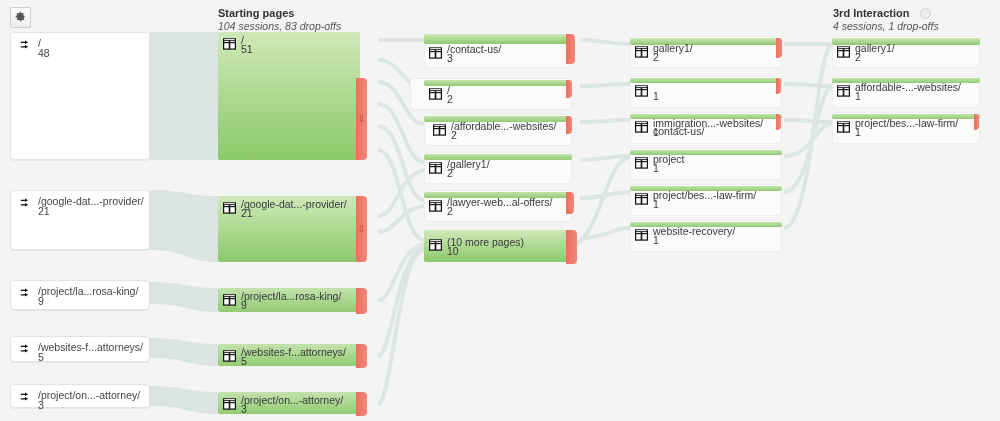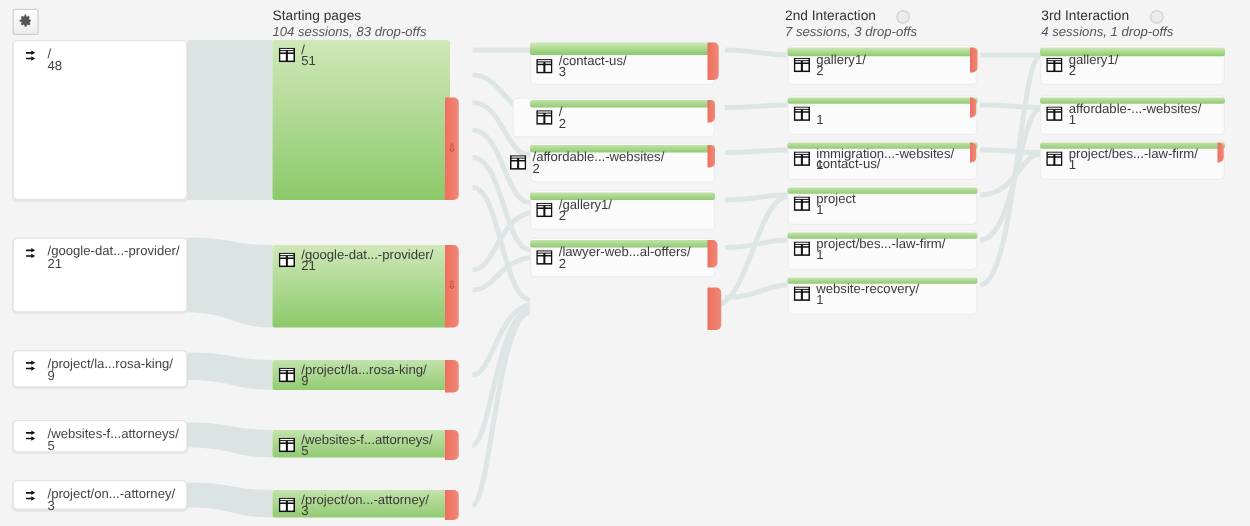--- a/index.html
+++ b/index.html
@@ -35,21 +35,21 @@
     border-top:5px solid #fff;
   }
   .gear-btn{
     width:19px;height:19px;border:1px solid #cfcfcf;border-radius:2px;
     background:linear-gradient(#fdfdfd,#ededed);
     display:flex;align-items:center;justify-content:center;cursor:pointer;
   }
 
   
   .col-head{position:absolute;z-index:30;}
-  .col-head .title{font-size:11px;font-weight:normal;color:#333;line-height:13px;white-space:nowrap;}
+  .col-head .title{font-size:11px;font-weight:bold;color:#333;line-height:13px;white-space:nowrap;}
   .col-head .sub{font-size:10.5px;color:#555;line-height:13px;white-space:nowrap;font-style:italic;}
   .col-head .dot{
     position:absolute;top:1px;width:9px;height:9px;border-radius:50%;
     border:1px solid #d2d2d2;background:#ececec;cursor:pointer;
   }
 
   
   .src-box{
     position:absolute;z-index:20;
     background:#fff;border:1px solid #e2e2e2;border-radius:4px;
@@ -156,25 +156,20 @@
             <path fill="#555" d="M14 9.1V6.9l-1.7-.3a4.6 4.6 0 0 0-.5-1.2l1-1.4-1.6-1.6-1.4 1a4.6 4.6 0 0 0-1.2-.5L9.1 1H6.9l-.3 1.9a4.6 4.6 0 0 0-1.2.5l-1.4-1-1.6 1.6 1 1.4c-.2.4-.4.8-.5 1.2L1 6.9v2.2l1.9.3c.1.4.3.8.5 1.2l-1 1.4 1.6 1.6 1.4-1c.4.2.8.4 1.2.5l.3 1.9h2.2l.3-1.9c.4-.1.8-.3 1.2-.5l1.4 1 1.6-1.6-1-1.4c.2-.4.4-.8.5-1.2L14 9.1z"></path>
           </svg>
       </span>
     </div>
   </div>
 
   <div class="col-head" style="left:218px;top:7px;">
     <div class="title">Starting pages</div>
     <div class="sub">104 sessions, 83 drop-offs</div>
   </div>
-  <div class="col-head" style="left:628px;top:7px;">
-    <div class="title">2nd Interaction</div>
-    <div class="sub">7 sessions, 3 drop-offs</div>
-    <span class="dot" style="left:89px;"></span>
-  </div>
   <div class="col-head" style="left:833px;top:7px;">
     <div class="title">3rd Interaction</div>
     <div class="sub">4 sessions, 1 drop-offs</div>
     <span class="dot" style="left:87px;"></span>
   </div>
 
   <div class="src-box" style="left:10px;top:32px;width:140px;height:128px;">
     <span class="ic icon-src">
       <svg width="13" height="13" viewBox="0 0 16 16">
           <path fill="#111" d="M1 2h6v1.6H1zM6.2 0.6 10 2.8 6.2 5z"></path>
@@ -351,21 +346,21 @@
     </span>
     <span class="lbl" style="top:-1px;">/</span>
     <span class="cnt" style="top:8px;">2</span>
   </div>
   <div class="drop" style="left:566px;top:80px;width:6px;height:18px;"></div>
 
   <div class="card" style="left:424px;top:114px;width:148px;height:32px;"></div>
   <div class="node thin" style="left:424px;top:116px;width:148px;height:6px;">
     <div class="bar"></div>
   </div>
-  <div class="node" style="left:403px;top:121px;width:148px;height:22px;background:transparent;">
+  <div class="node" style="left:428px;top:121px;width:148px;height:22px;background:transparent;">
     <span class="ic" style="top:3px;">
       <svg width="13" height="12" viewBox="0 0 16 14">
           <rect x="0" y="0" width="16" height="14" fill="#111"></rect>
           <rect x="1.5" y="3.2" width="5.5" height="1.3" fill="#fff"></rect>
           <rect x="9" y="3.2" width="5.5" height="1.3" fill="#fff"></rect>
           <rect x="1.5" y="6" width="5.5" height="6.5" fill="#fff"></rect>
           <rect x="9" y="6" width="5.5" height="6.5" fill="#fff"></rect>
           <rect x="1.5" y="1" width="13" height="1.2" fill="#fff"></rect>
         </svg>
     </span>
@@ -406,20 +401,35 @@
           <rect x="1.5" y="6" width="5.5" height="6.5" fill="#fff"></rect>
           <rect x="9" y="6" width="5.5" height="6.5" fill="#fff"></rect>
           <rect x="1.5" y="1" width="13" height="1.2" fill="#fff"></rect>
         </svg>
     </span>
     <span class="lbl" style="top:-1px;">/lawyer-web...al-offers/</span>
     <span class="cnt" style="top:8px;">2</span>
   </div>
   <div class="drop" style="left:566px;top:192px;width:8px;height:22px;"></div>
 
+  <div class="node" style="left:424px;top:230px;width:148px;height:32px;">
+    <div class="bar"></div>
+    <span class="ic" style="top:9px;">
+      <svg width="13" height="12" viewBox="0 0 16 14">
+          <rect x="0" y="0" width="16" height="14" fill="#111"></rect>
+          <rect x="1.5" y="3.2" width="5.5" height="1.3" fill="#fff"></rect>
+          <rect x="9" y="3.2" width="5.5" height="1.3" fill="#fff"></rect>
+          <rect x="1.5" y="6" width="5.5" height="6.5" fill="#fff"></rect>
+          <rect x="9" y="6" width="5.5" height="6.5" fill="#fff"></rect>
+          <rect x="1.5" y="1" width="13" height="1.2" fill="#fff"></rect>
+        </svg>
+    </span>
+    <span class="lbl" style="top:6px;">(10 more pages)</span>
+    <span class="cnt" style="top:15px;">10</span>
+  </div>
   <div class="drop" style="left:566px;top:230px;width:11px;height:34px;"></div>
 
   <div class="card" style="left:630px;top:36px;width:152px;height:32px;"></div>
   <div class="node" style="left:630px;top:38px;width:152px;height:7px;">
     <div class="bar"></div>
   </div>
   <div class="node" style="left:630px;top:43px;width:152px;height:22px;background:transparent;">
     <span class="ic" style="top:3px;">
       <svg width="13" height="12" viewBox="0 0 16 14">
           <rect x="0" y="0" width="16" height="14" fill="#111"></rect>

